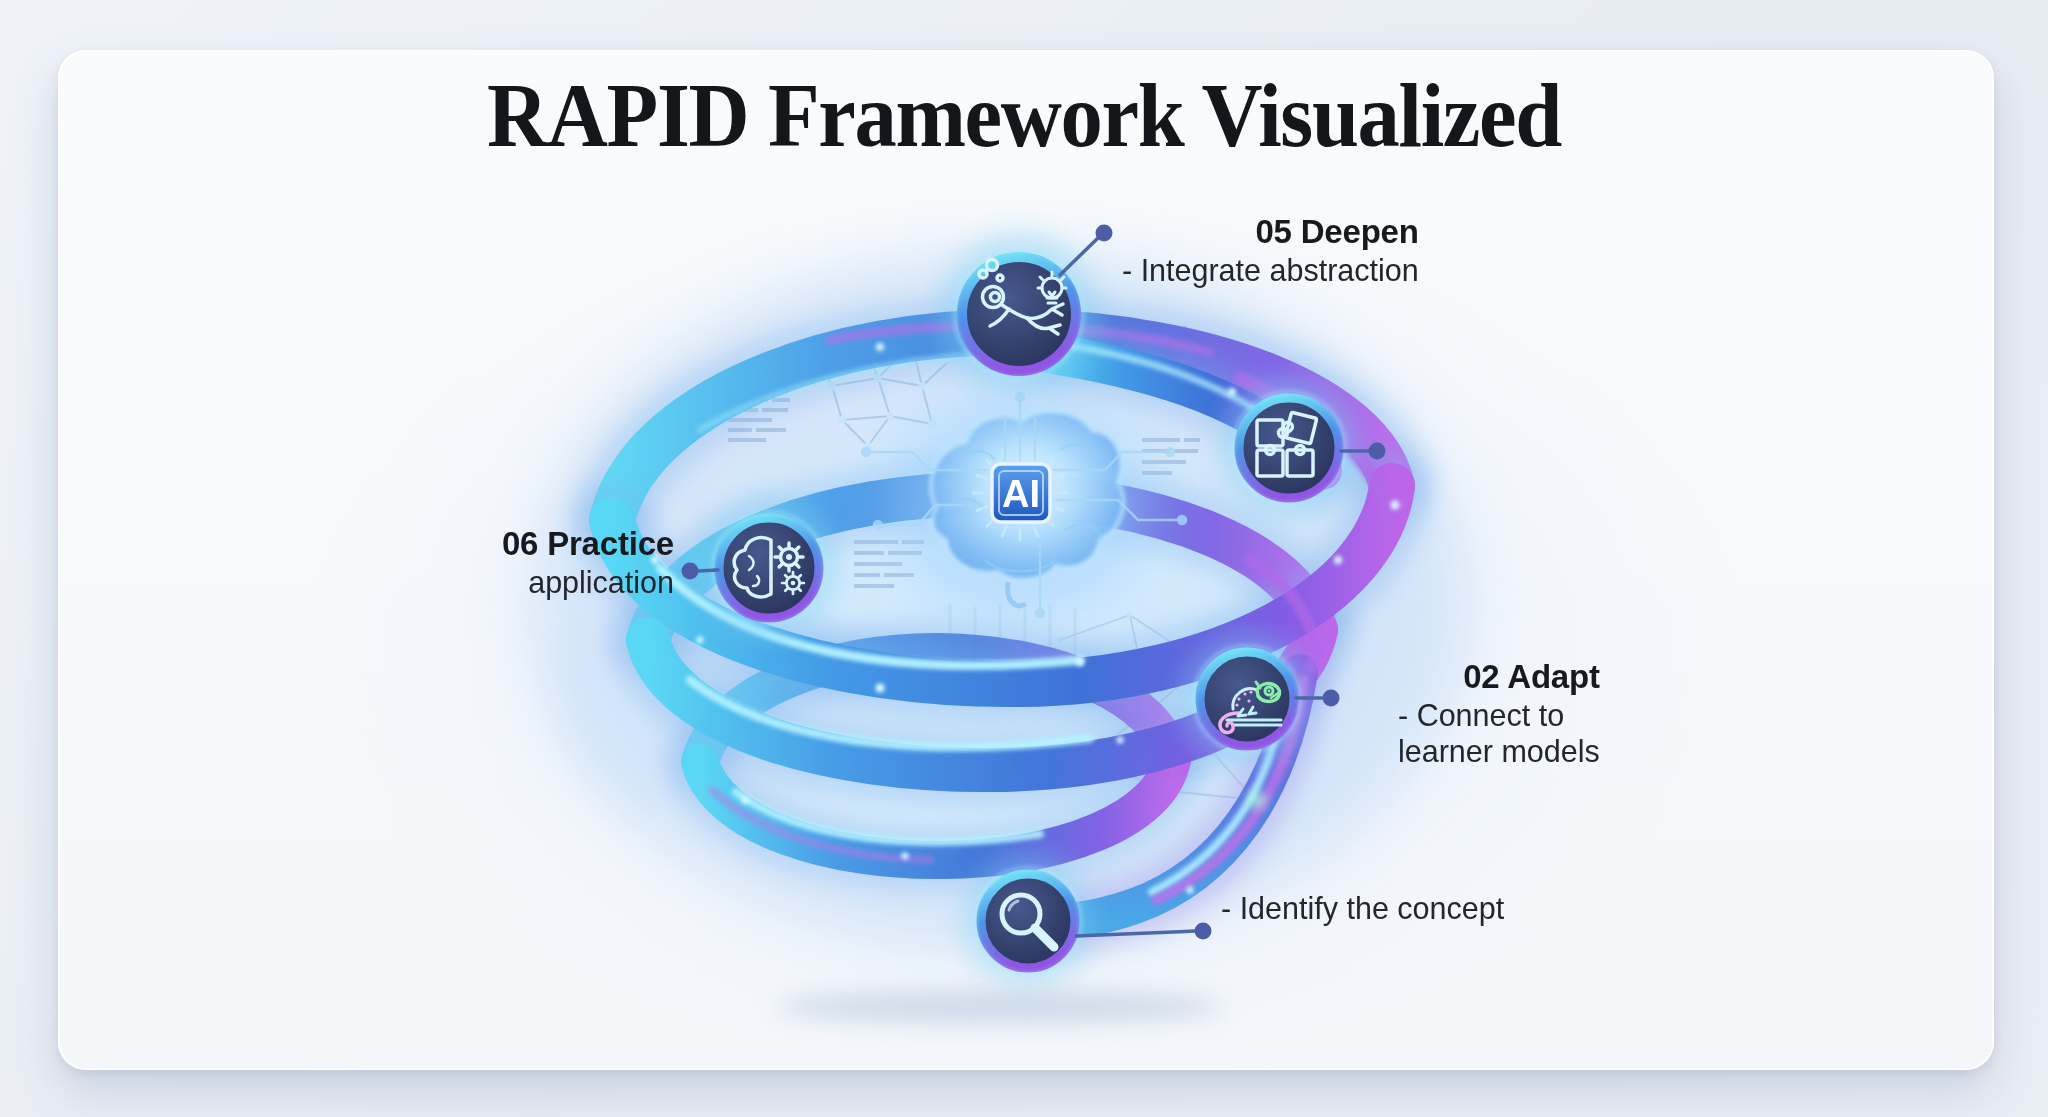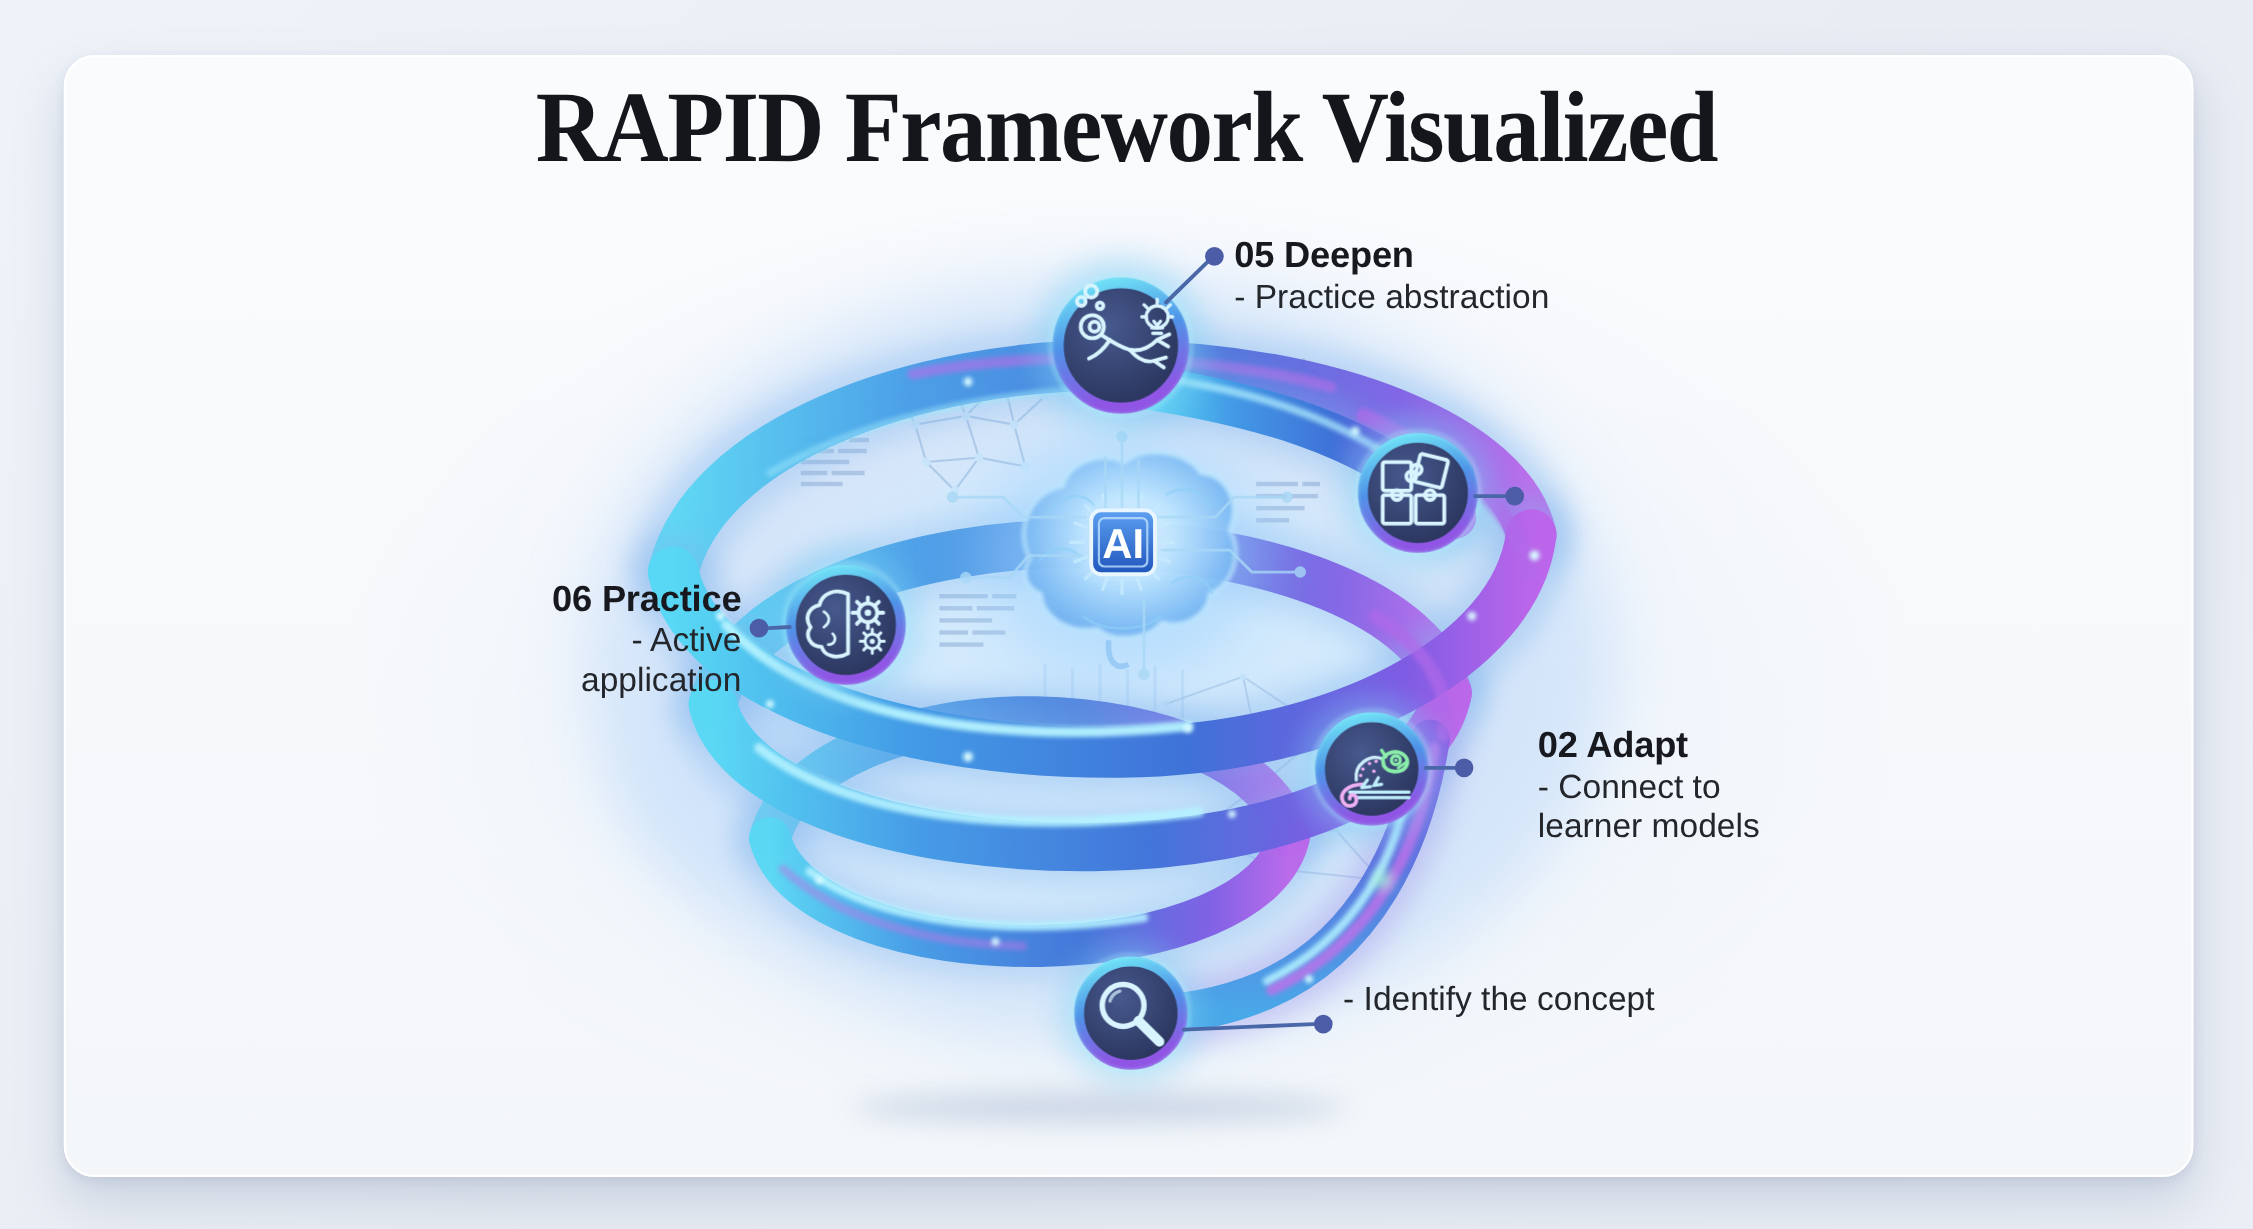--- a/index.html
+++ b/index.html
@@ -11,21 +11,21 @@
           radial-gradient(1100px 700px at 50% 56%, #e6effb 0%, rgba(230,239,251,0) 65%),
           linear-gradient(180deg,#fafbfd 0%,#f4f7fa 100%);
         border:2px solid #ffffff;
         box-shadow:0 22px 45px rgba(96,115,155,.22), 0 4px 10px rgba(96,115,155,.12);
         z-index:1;}
   svg.diagram{position:absolute;left:0;top:0;z-index:2;}
   .title{position:absolute;top:62px;left:58px;width:1932px;text-align:center;z-index:4;
          font-family:"Liberation Serif",serif;font-weight:700;font-size:92px;color:#14161c;
          letter-spacing:-1.5px;transform:scaleX(.92);}
   .step{position:absolute;z-index:4;color:#17191e;}
-  .step .t{font-size:33px;font-weight:700;line-height:40px;letter-spacing:-.2px;white-space:nowrap;}
+  .step .t{font-size:33px;font-weight:700;line-height:40px;letter-spacing:-.2px;white-space:nowrap;text-align:right;}
   .step .d{font-size:30.5px;font-weight:400;line-height:36px;color:#23262b;white-space:nowrap;}
   .step-05{left:1122px;top:212px;}
   .step-04{left:1393px;top:400px;}
   .step-03{left:398px;top:524px;width:276px;text-align:right;}
   .step-02{left:1350px;top:657px;margin-left:48px;}
   .step-01{left:1221px;top:890px;}
 </style>
 </head>
 <body>
 
@@ -378,27 +378,26 @@
           <path d="M 1076,936 L 1194,931"></path>
           <circle cx="1203" cy="931" r="8.5" fill="#4c5ca6" stroke="none"></circle>
         </g>
     </g>
   </svg>
 
   <div class="title">RAPID Framework Visualized</div>
 
   <div class="step step-05">
     <div class="t">05 Deepen</div>
-    <div class="d">- Practice abstraction</div>
+    <div class="d">- Integrate abstraction</div>
   </div>
 
 
   <div class="step step-03">
     <div class="t">06 Practice</div>
-    <div class="d">- Active</div>
     <div class="d">application</div>
   </div>
 
   <div class="step step-02">
     <div class="t">02 Adapt</div>
     <div class="d">- Connect to</div>
     <div class="d">learner models</div>
   </div>
 
   <div class="step step-01">

